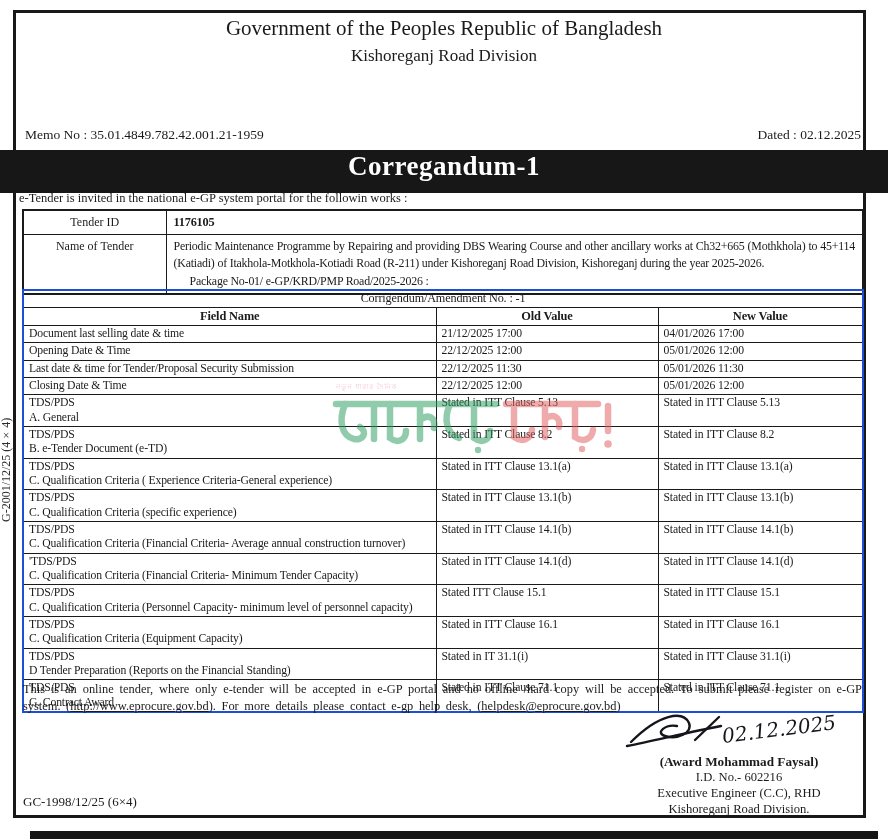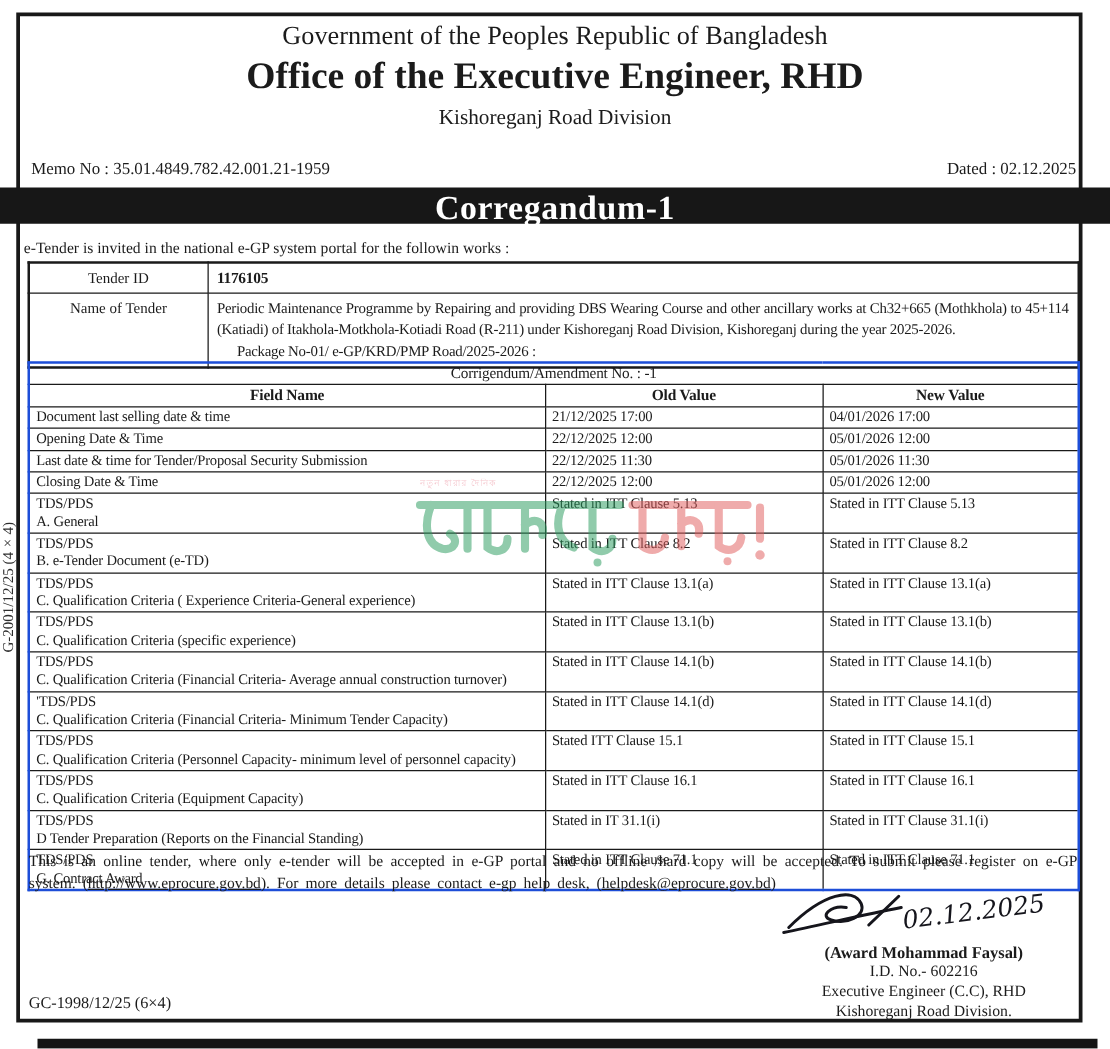--- a/index.html
+++ b/index.html
@@ -27,21 +27,21 @@
   .hdr-division { font-size: 17px; margin-top: 5px; }
   .hdr-email { font-size: 17px; margin-top: 3px; }
   .hdr-email .email-link { text-decoration: underline; }
   .memo-row {
     position: absolute; left: 25px; right: 27px; top: 127px;
     display: flex; justify-content: space-between;
     font-size: 13.5px;
   }
   
   .banner {
-    position: absolute; left: 0; top: 150px; width: 888px; height: 29px;
+    position: absolute; left: 0; top: 150px; width: 888px; height: 43px;
     background: #171717; color: #ffffff;
     text-align: center; font-weight: bold; font-size: 27px; line-height: 33px;
     letter-spacing: 0.5px;
   }
   .intro { position: absolute; left: 19px; top: 191px; font-size: 12.5px; }
   
   .tender-table {
     position: absolute; left: 22px; top: 209px; width: 842px;
     border-collapse: collapse; border: 2px solid #1a1a1a;
     table-layout: fixed;
@@ -91,21 +91,20 @@
 </style>
 </head>
 <body>
 
 <div class="page">
 
   <div class="doc-border"></div>
 
   <div class="hdr">
     <div class="hdr-govt">Government of the Peoples Republic of Bangladesh</div>
-    <div class="hdr-office">Office of the Executive Engineer, RHD</div>
     <div class="hdr-division">Kishoreganj Road Division</div>
   </div>
 
   <div class="memo-row">
     <span>Memo No : 35.01.4849.782.42.001.21-1959</span>
     <span>Dated : 02.12.2025</span>
   </div>
 
   <div class="banner">Corregandum-1</div>
 

